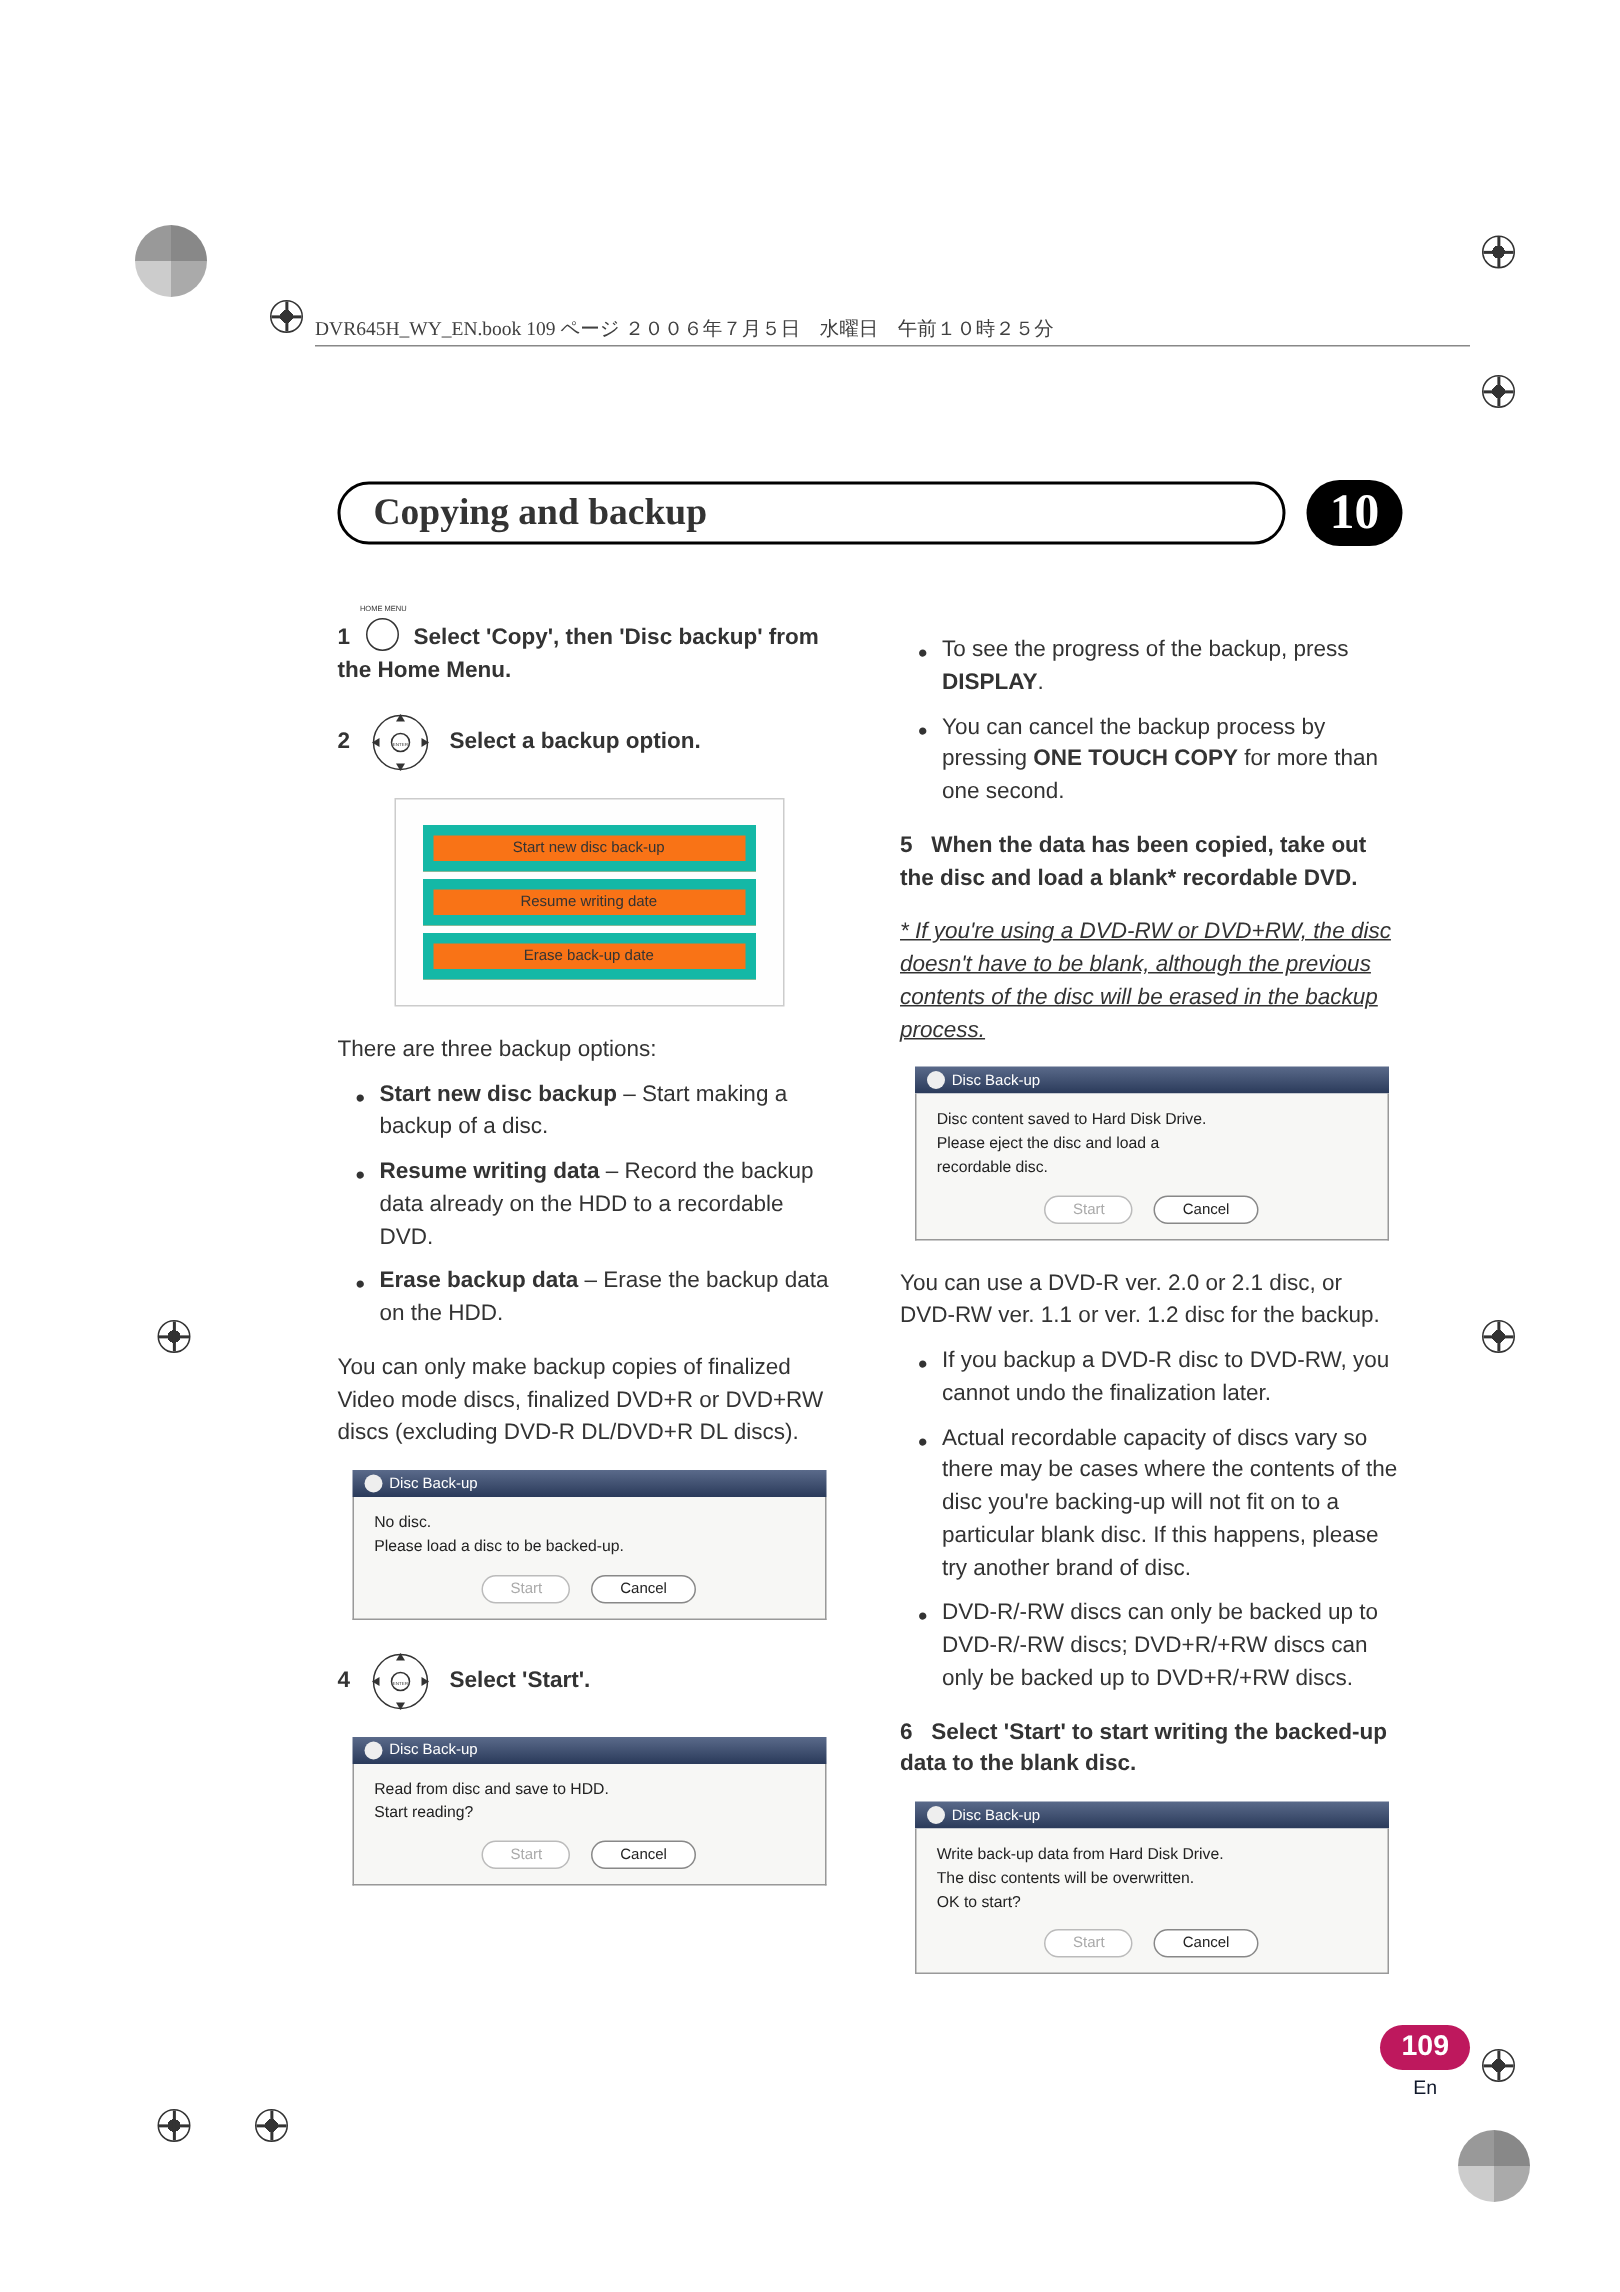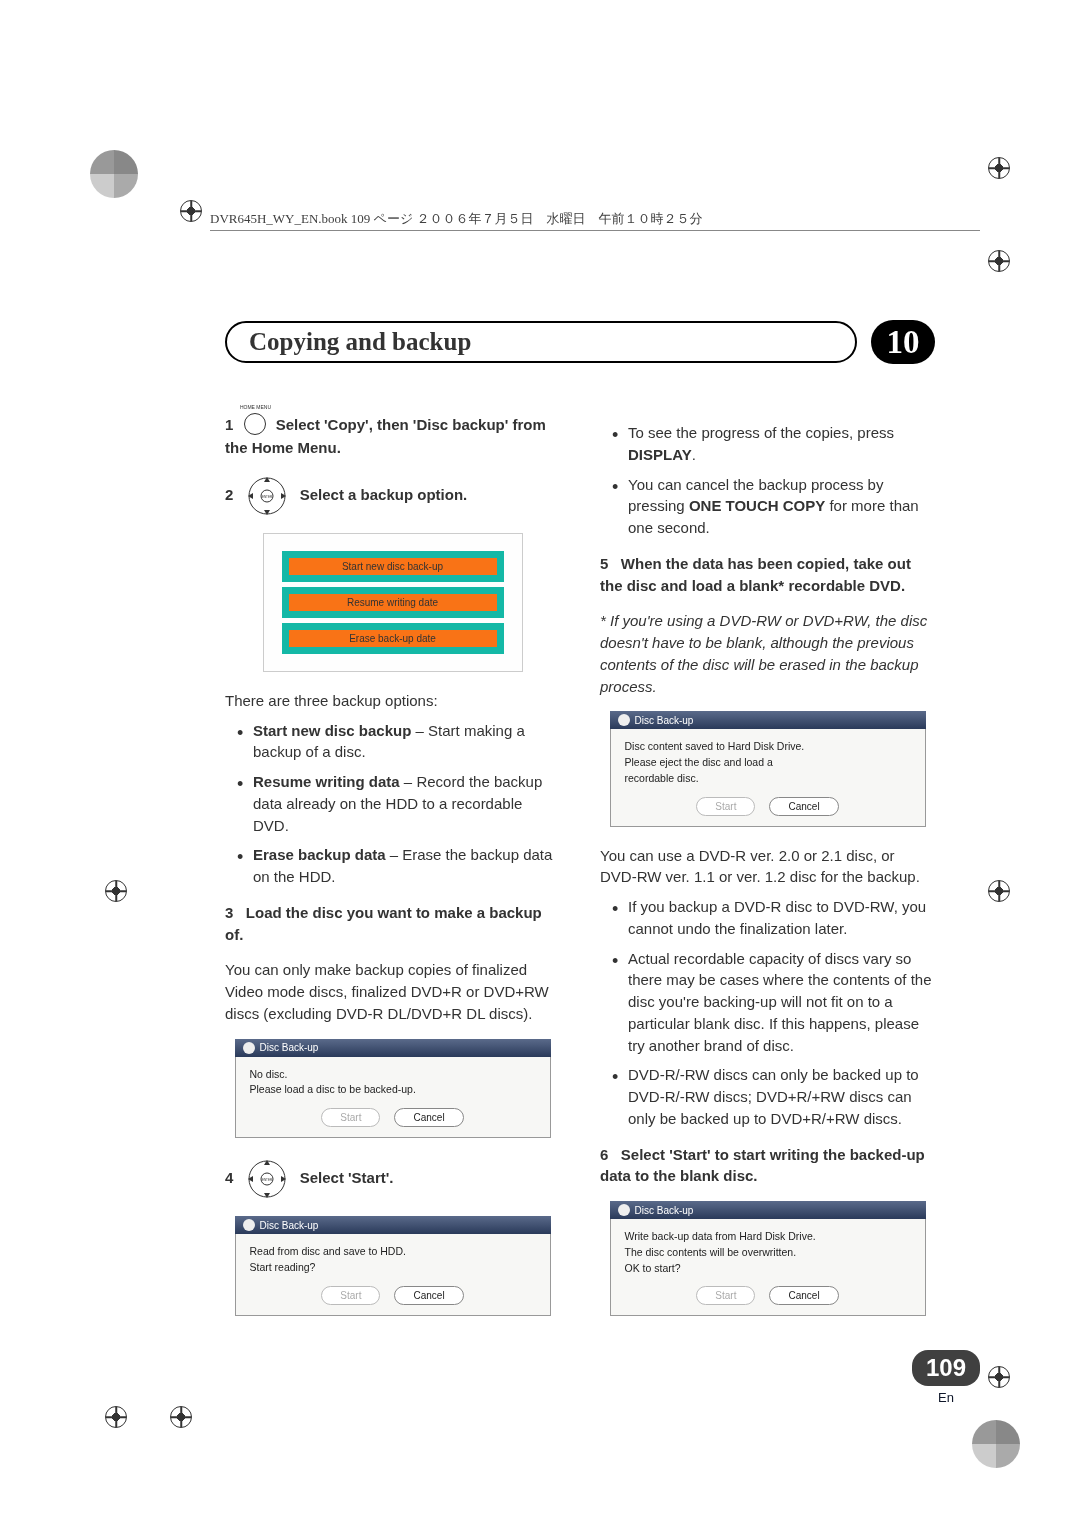--- a/index.html
+++ b/index.html
@@ -197,32 +197,32 @@
     margin-top: 10px;
   }
   .dbtn {
     border: 1px solid #888;
     border-radius: 10px;
     padding: 1px 18px;
     font-size: 10px;
     background: #fff;
   }
   .dbtn.disabled { color: #aaa; border-color: #bbb; }
-  .italic { font-style: italic; }
+  .italic { font-style: italic; text-decoration: underline; }
   .page-num {
     position: absolute;
     right: 100px;
     top: 1350px;
     text-align: center;
   }
   .page-num-badge {
-    background: #404040;
+    background: #be185d;
     color: #fff;
     font-weight: bold;
-    font-size: 24px;
+    font-size: 19px;
     border-radius: 16px;
     padding: 4px 14px;
     display: inline-block;
   }
   .page-num-lang { font-size: 13px; color: #0f172a; margin-top: 4px; }
   p { line-height: 1.45; margin-bottom: 6px; }
 </style>
 </head>
 <body>
 
@@ -281,24 +281,20 @@
         <div class="menu-row">Erase back-up date</div>
       </div>
 
       <p>There are three backup options:</p>
       <ul class="bullets">
         <li><b>Start new disc backup</b><span> – Start making a backup of a disc.</span></li>
         <li><b>Resume writing data</b><span> – Record the backup data already on the HDD to a recordable DVD.</span></li>
         <li><b>Erase backup data</b><span> – Erase the backup data on the HDD.</span></li>
       </ul>
 
-      <p class="step">
-        <span class="step-num">3</span>&nbsp;&nbsp;
-        <b>Load the disc you want to make a backup of.</b>
-      </p>
       <p>You can only make backup copies of finalized Video mode discs, finalized DVD+R or  DVD+RW discs (excluding DVD-R DL/DVD+R DL discs).</p>
 
       <div class="dialog">
         <div class="dialog-title">Disc Back-up</div>
         <div class="dialog-body">
           <div>No disc.</div>
           <div>Please load a disc to be backed-up.</div>
           <div class="dialog-btns">
             <div class="dbtn disabled">Start</div>
             <div class="dbtn">Cancel</div>
@@ -333,21 +329,21 @@
           </div>
         </div>
       </div>
 
     </div>
 
     <div class="col">
 
       <ul class="bullets">
         <li>
-          <span>To see the progress of the copies, press </span><b>DISPLAY</b><span>.</span>
+          <span>To see the progress of the backup, press </span><b>DISPLAY</b><span>.</span>
         </li>
         <li>
           <span>You can cancel the backup process by pressing </span><b>ONE TOUCH COPY</b><span> for more than one second.</span>
         </li>
       </ul>
 
       <p class="step">
         <span class="step-num">5</span>&nbsp;&nbsp;
         <b>When the data has been copied, take out the disc and load a blank* recordable DVD.</b>
       </p>

